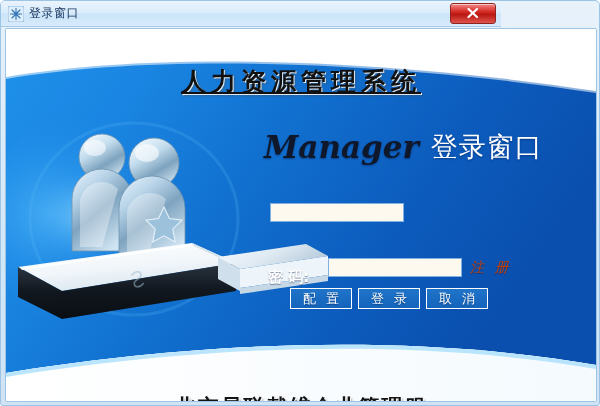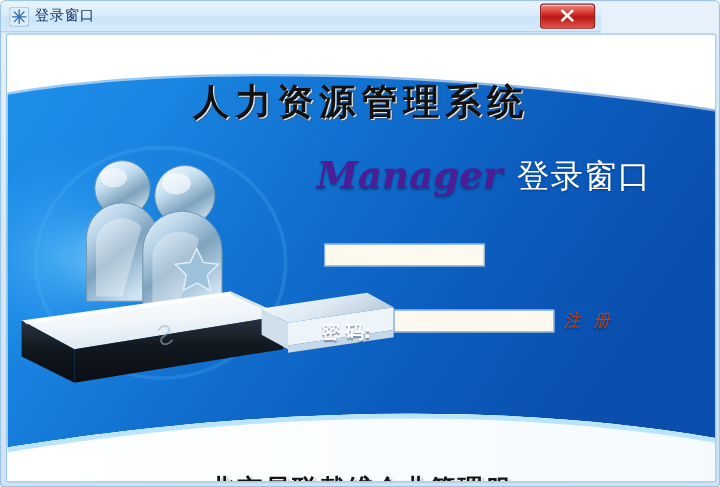--- a/index.html
+++ b/index.html
@@ -58,35 +58,36 @@
   }
   #stage{position:absolute;left:0;top:0;width:590px;height:372px;overflow:hidden;background:#fff;}
 
   
   #art{position:absolute;left:0;top:0;width:590px;height:372px;}
 
   
   #headline{
     position:absolute;left:0;top:36px;width:590px;
     text-align:center;
-    font-size:30px;font-weight:bold;color:#111111;
+    font-size:25px;font-weight:bold;color:#111111;
     letter-spacing:5px;
     font-family:"DejaVu Sans","Liberation Sans",sans-serif;
     text-shadow:1px 1px 0 rgba(255,255,255,.85), 2px 2px 2px rgba(80,80,80,.45);
     white-space:nowrap;
+    text-decoration:underline;
   }
 
   
   #manager-row{
     position:absolute;left:258px;top:100px;width:320px;height:42px;
     white-space:nowrap;
   }
   #manager-en{
     font-family:"DejaVu Serif","Liberation Serif",serif;
-    font-style:italic;font-weight:bold;font-size:31px;color:#4c1d95;
+    font-style:italic;font-weight:bold;font-size:31px;color:#0f172a;
     vertical-align:middle;
     text-shadow:0 1px 2px rgba(0,30,80,.5);
   }
   #manager-cn{
     font-family:"DejaVu Sans","Liberation Sans",sans-serif;
     font-size:27px;color:#ffffff;margin-left:12px;
     vertical-align:middle;letter-spacing:1px;
     text-shadow:0 1px 2px rgba(0,30,80,.5);
   }
 
@@ -301,18 +302,21 @@
       </div>
 
       <div class="field-row" id="row-user">
         <input class="field-input" id="input-user" type="text" value="" placeholder="" style="">
       </div>
 
       <div class="field-row" id="row-pass">
         <span class="field-label" id="label-pass">密  码:</span><input class="field-input" id="input-pass" type="password" value="" placeholder="" style=""><span id="register-link">注 册</span>
       </div>
 
+      <div id="button-row">
+        <div class="form-btn">配 置</div><div class="form-btn">登 录</div><div class="form-btn">取 消</div>
+      </div>
 
       <div id="footer-text">北京易联戴维企业管理服</div>
 
     </div>
   </div>
 </div>
 
 </body></html>

